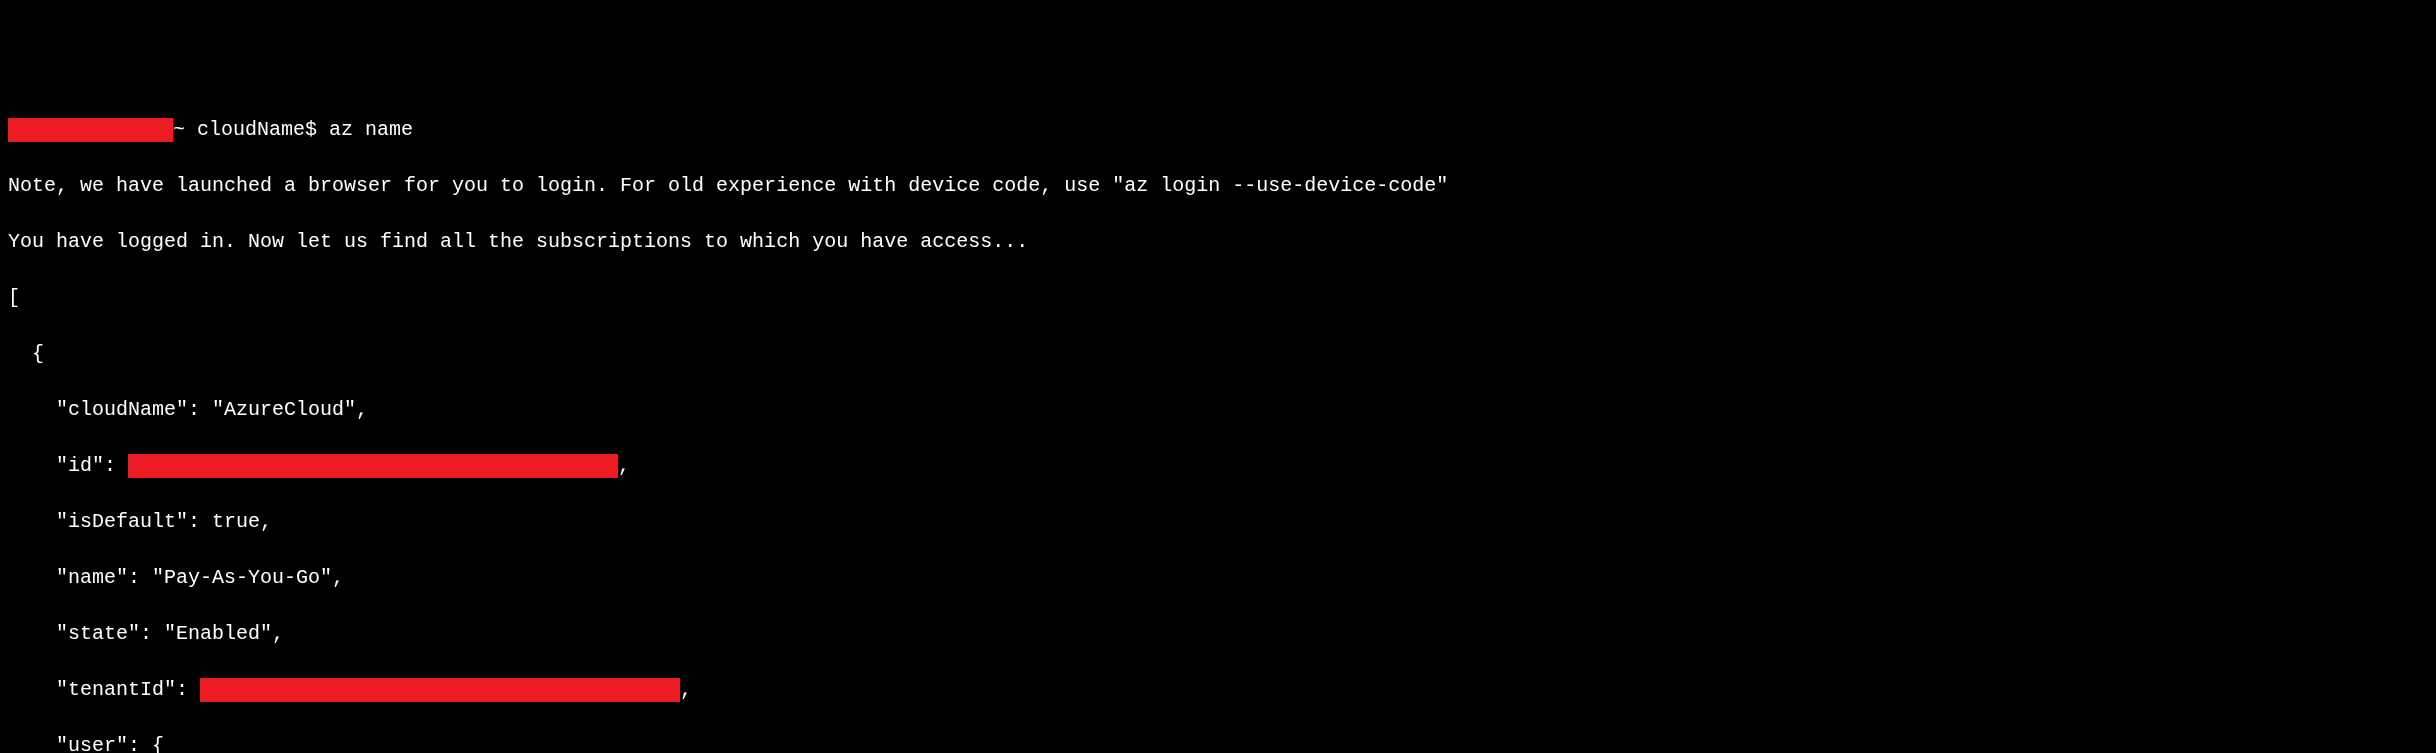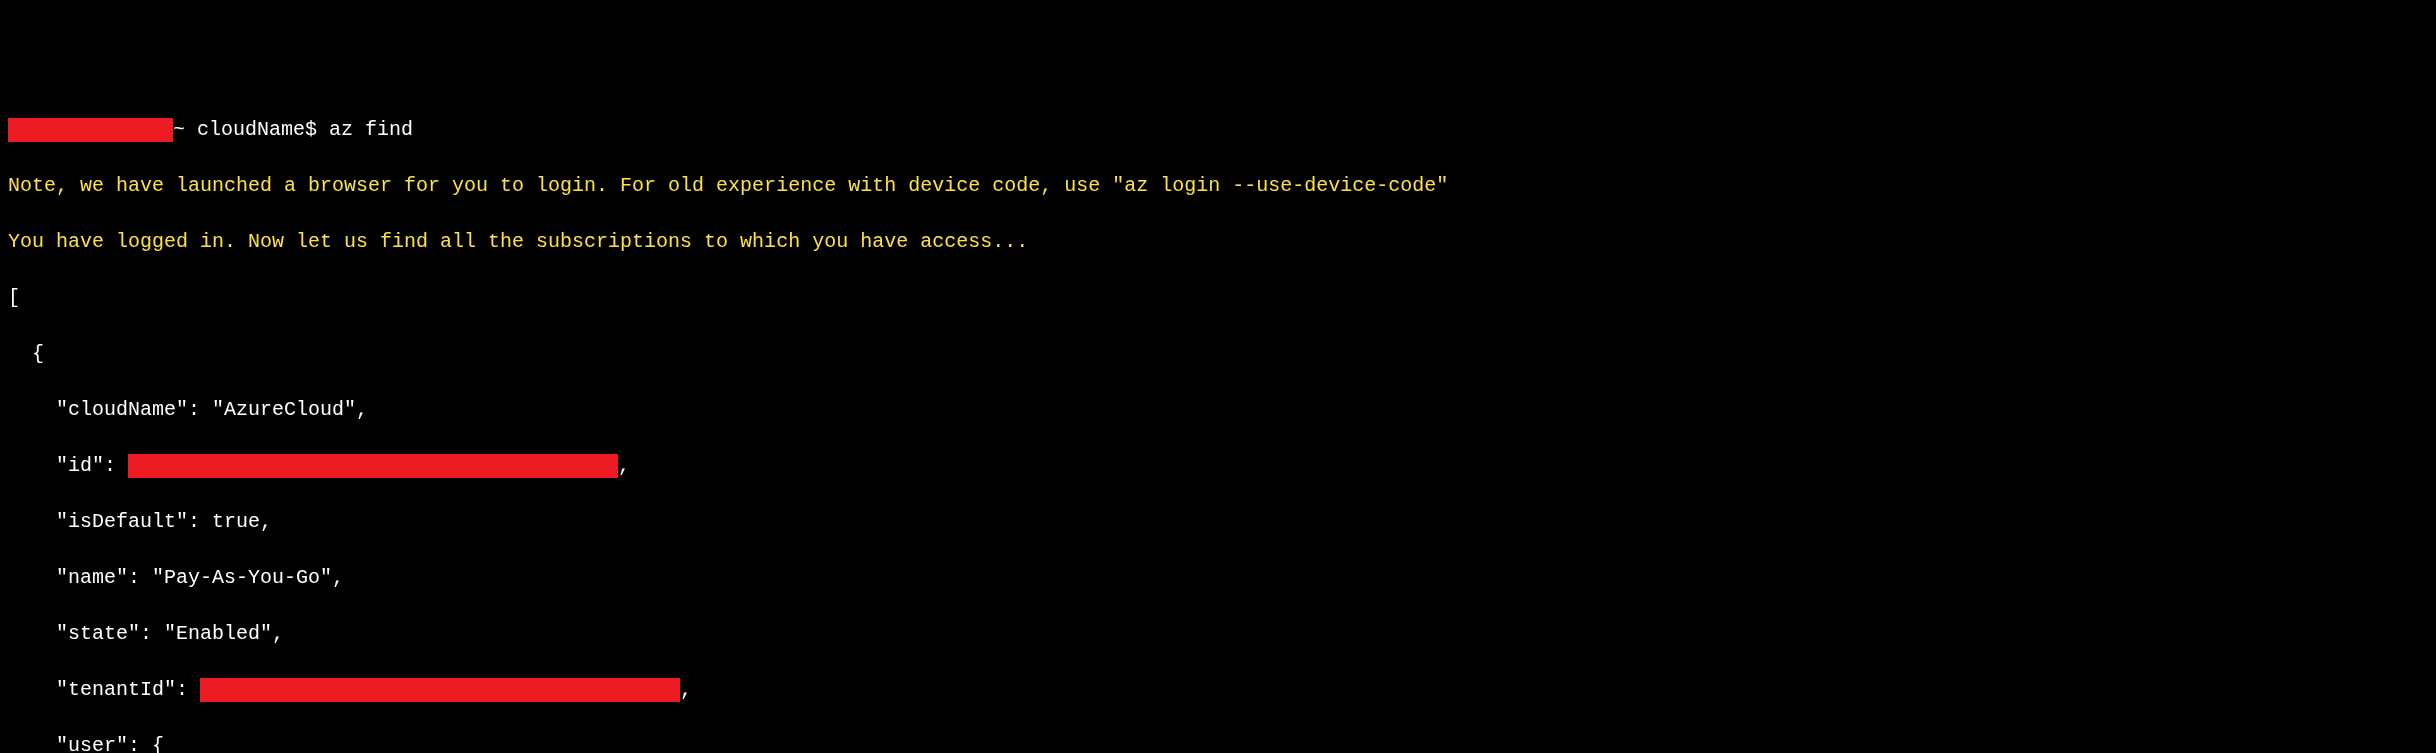--- a/index.html
+++ b/index.html
@@ -34,32 +34,32 @@
     .redact-host {
       width: 165px;
     }
     .redact-id {
       width: 490px;
     }
     .redact-tenant {
       width: 480px;
     }
     .yellow {
-      color: #fde047;
+      color: #ffffff;
     }
     .white {
       color: #ffffff;
     }
   </style>
 </head>
 <body>
 
 
 
-<div class="line prompt-line"><span class="redact redact-host"></span><span class="white">~ </span><span class="white">cloudName$ </span><span class="white">az find</span></div>
+<div class="line prompt-line"><span class="redact redact-host"></span><span class="white">~ </span><span class="white">cloudName$ </span><span class="white">az name</span></div>
 <div class="line yellow">Note, we have launched a browser for you to login. For old experience with device code, use "az login --use-device-code"</div>
 <div class="line yellow">You have logged in. Now let us find all the subscriptions to which you have access...</div>
 <div class="line white">[</div>
 <div class="line white">  {</div>
 <div class="line white">    "cloudName": "AzureCloud",</div>
 <div class="line"><span class="white">    "id": </span><span class="redact redact-id"></span><span class="white">,</span></div>
 <div class="line white">    "isDefault": true,</div>
 <div class="line white">    "name": "Pay-As-You-Go",</div>
 <div class="line white">    "state": "Enabled",</div>
 <div class="line"><span class="white">    "tenantId": </span><span class="redact redact-tenant"></span><span class="white">,</span></div>

